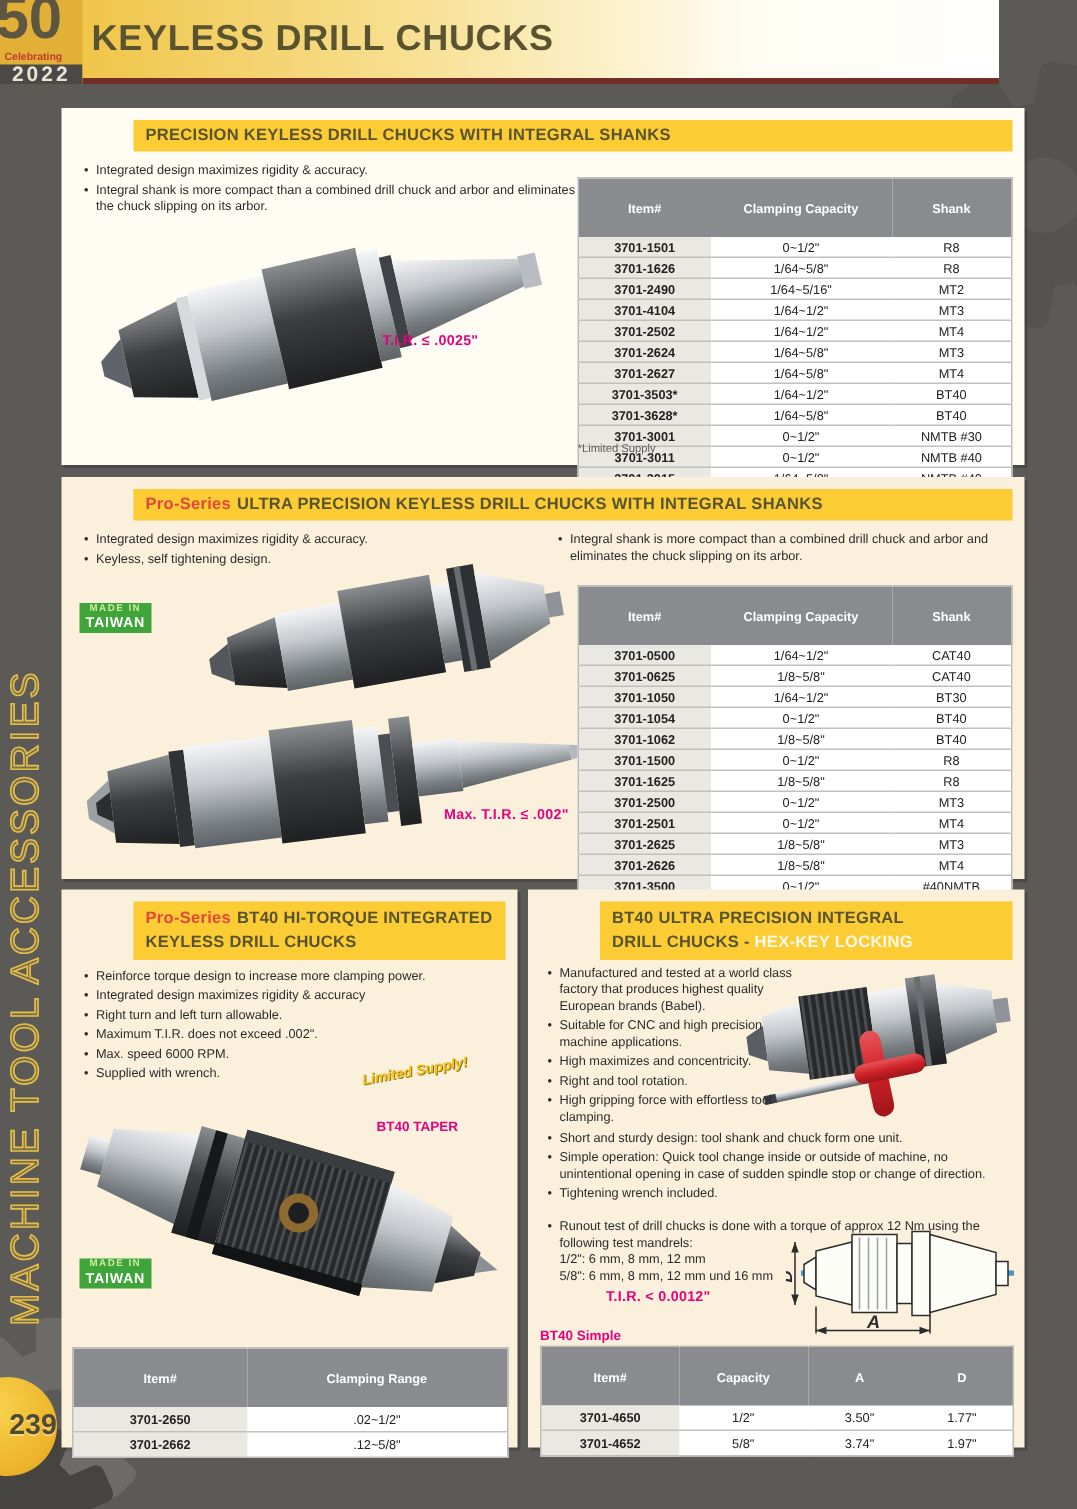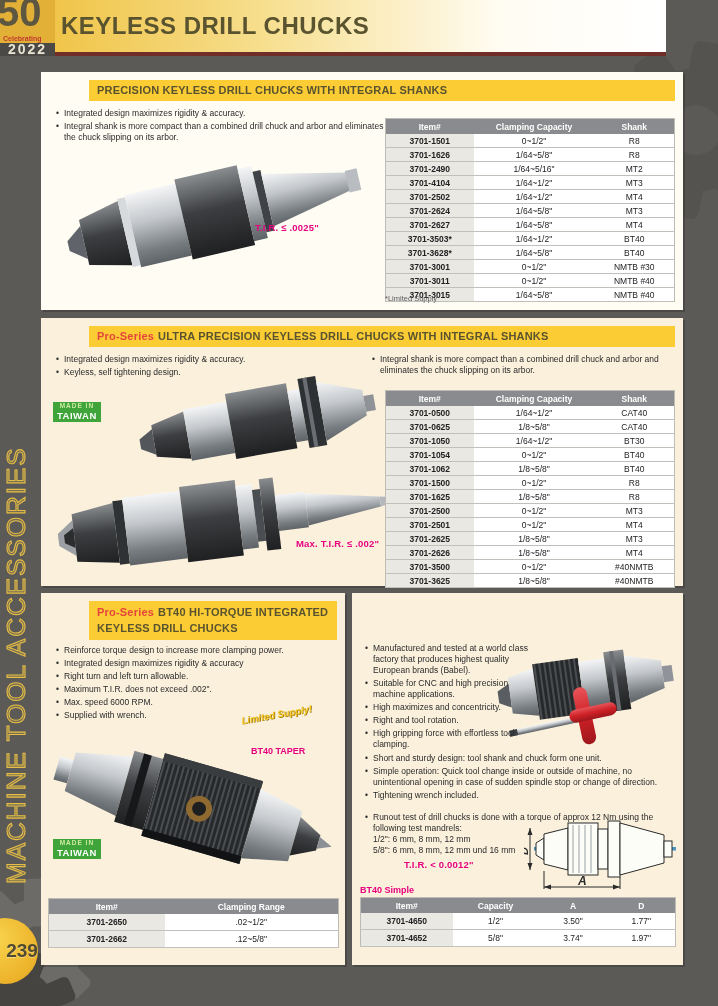--- a/index.html
+++ b/index.html
@@ -52,21 +52,21 @@
   .tir{position:absolute;color:#E6007E;font-weight:bold;font-size:9.5px;letter-spacing:.2px;}
   .pink-label{position:absolute;color:#E6007E;font-weight:bold;font-size:9px;}
   .limited{position:absolute;color:#F6C51F;font-weight:bold;font-style:italic;font-size:9.5px;
     transform:rotate(-10deg);text-shadow:.6px .6px 0 #8A6D10;}
   .badge{position:absolute;background:#3FA43A;text-align:center;padding:1px 4px 2px;line-height:1;}
   .badge .l1{display:block;font-size:6.5px;font-weight:bold;color:#CDEBA0;letter-spacing:1px;margin-bottom:1px;}
   .badge .l2{display:block;font-size:9.5px;font-weight:bold;color:#FFFFFF;letter-spacing:.5px;}
 
   
   table.dt{position:absolute;border-collapse:collapse;table-layout:fixed;background:#FFFFFF;border:1px solid #BDBBB6;}
-  .dt th{background:#8A8B8E;color:#FFF;font-size:8.5px;font-weight:bold;padding:0;height:15px;margin-left:31px;}
+  .dt th{background:#8A8B8E;color:#FFF;font-size:8.5px;font-weight:bold;padding:12px;height:15px;margin-left:31px;}
   .dt td{font-size:8.5px;color:#222;text-align:center;padding:0;height:13px;border-bottom:1px solid #C2C0BB;}
   .dt td:first-child{background:#EAE8E3;font-weight:bold;}
   #table3 td,#table4 td{height:16px;}
   .footnote{position:absolute;font-size:7.5px;color:#5E5E5E;}
 
   .photo{position:absolute;}
   svg text{font-family:"Liberation Sans",sans-serif;}
 </style>
 </head>
 <body>
@@ -461,20 +461,24 @@
         </tr>
           <tr>
           <td>3701-2662</td>
           <td>.12~5/8"</td>
         </tr>
         </tbody>
     </table>
   </div>
 
   <div class="panel" id="panel4">
+    <div class="bar two">
+      <div>BT40 ULTRA PRECISION INTEGRAL</div>
+      <div><span>DRILL CHUCKS - </span><span class="hex">HEX-KEY LOCKING</span></div>
+    </div>
 
     <div class="photo" style="right:2px;top:28px;width:190px;height:150px">
       <svg width="190" height="150" viewBox="0 0 190 150">
         <g transform="rotate(-8 95 60)">
           <polygon points="6,58 18,52 18,76 6,70" fill="#5A5E62"></polygon>
           <polygon points="18,46 44,40 44,88 18,82" fill="url(#gSteel)"></polygon>
           <rect x="44" y="36" width="46" height="56" fill="url(#kn)"></rect>
           <rect x="90" y="40" width="26" height="48" fill="url(#gSteel)"></rect>
           <rect x="116" y="34" width="20" height="60" fill="url(#gDark)"></rect>
           <rect x="122" y="34" width="4" height="60" fill="#6A6E72"></rect>

